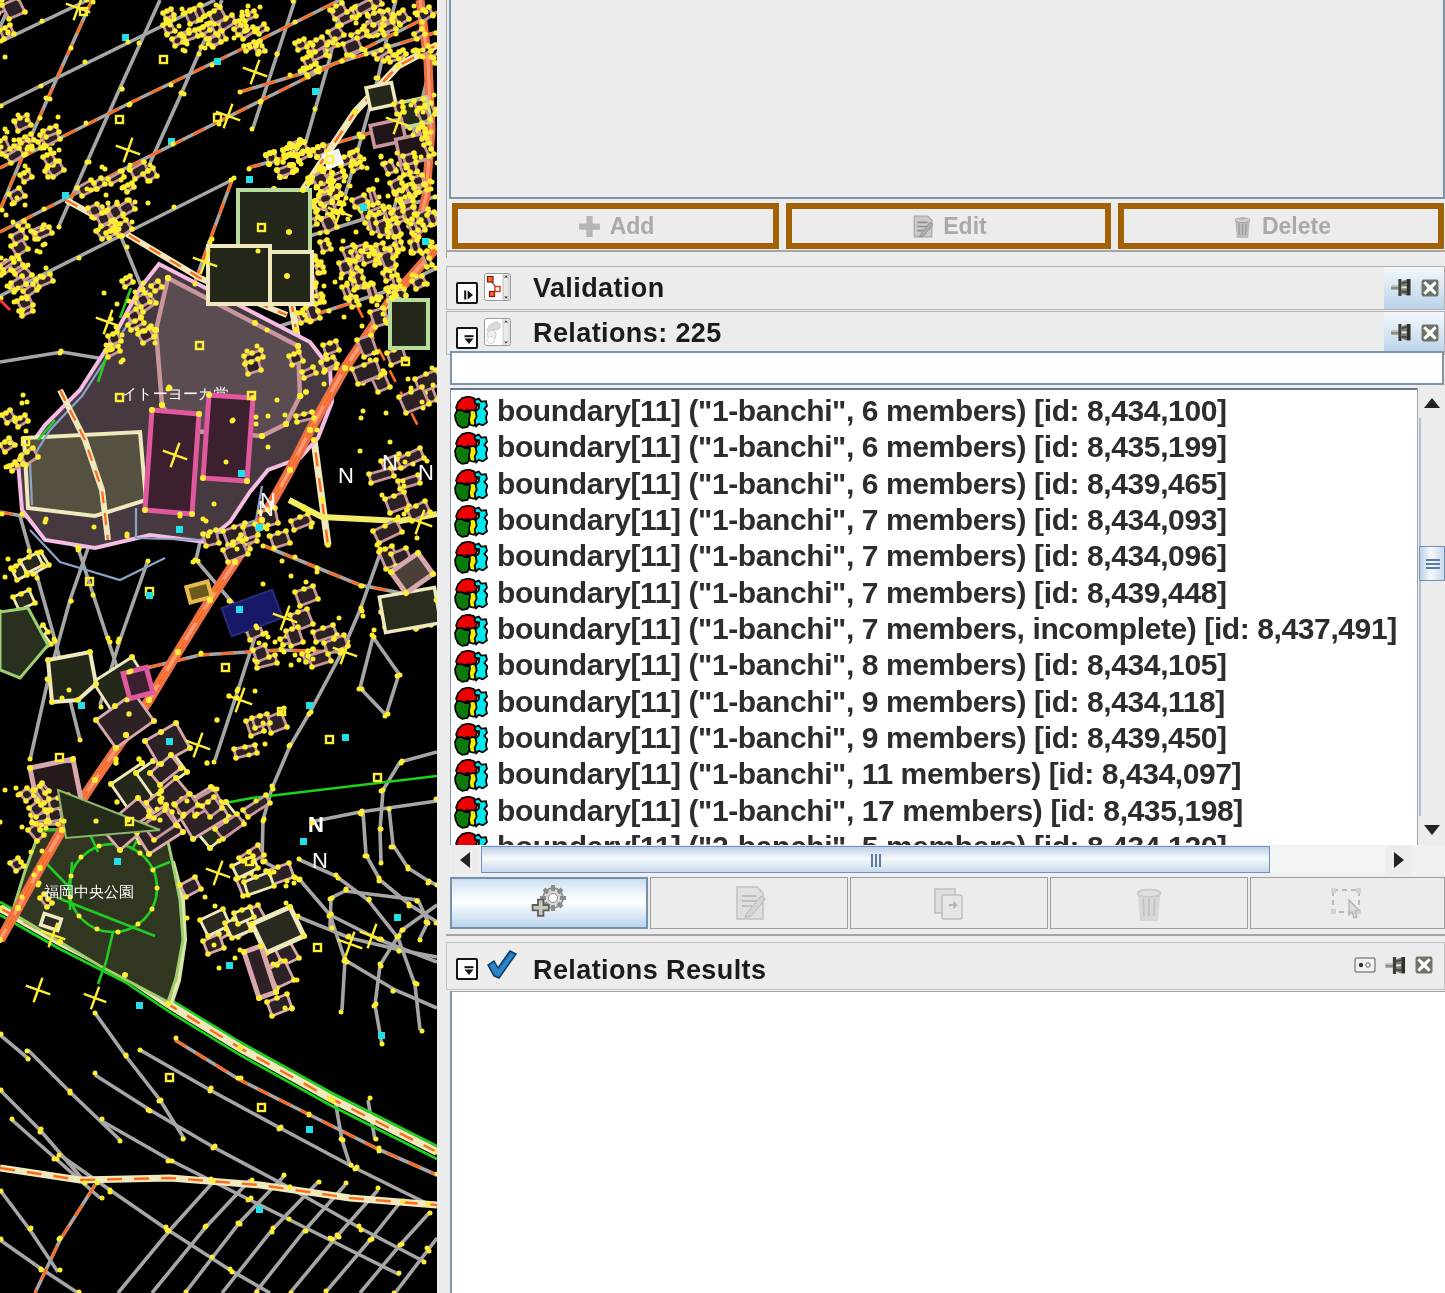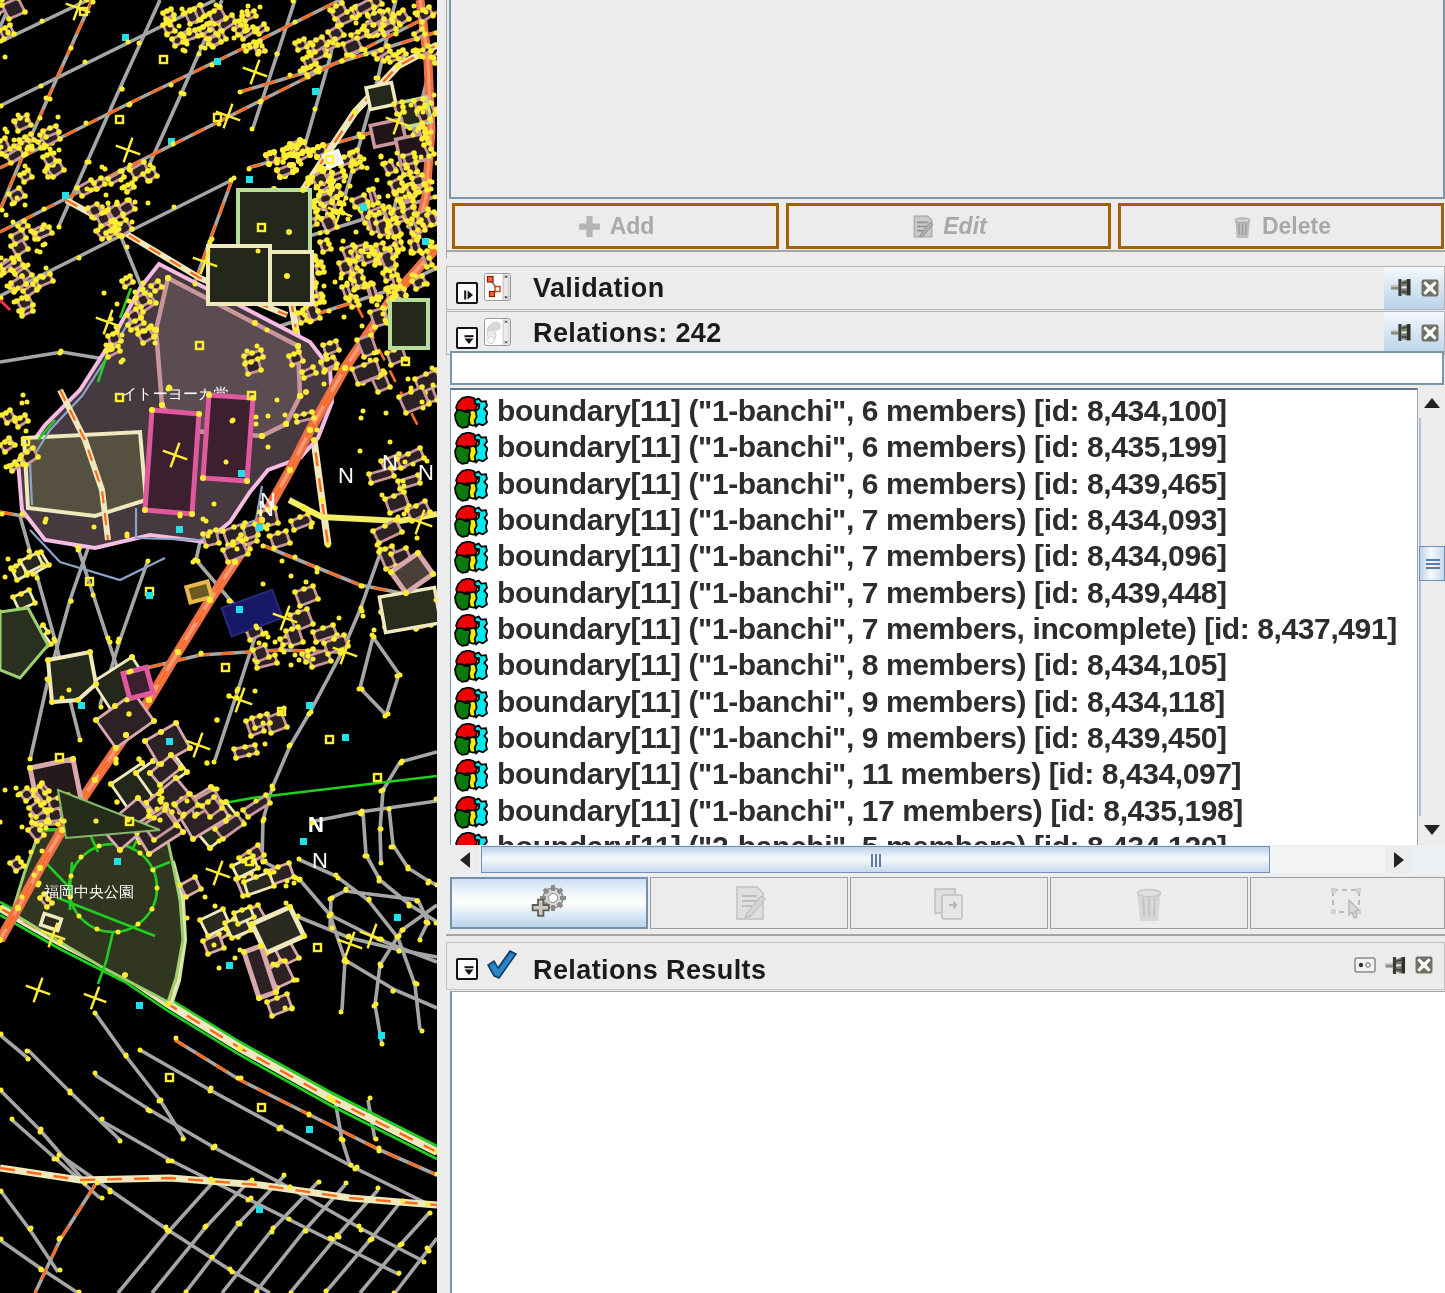--- a/index.html
+++ b/index.html
@@ -1,20 +1,20 @@
 <!DOCTYPE html>
 <html><head><meta charset="utf-8"><style>
 * { margin:0; padding:0; box-sizing:border-box; }
 html,body { width:1445px; height:1293px; overflow:hidden; }
 body { font-family:"Liberation Sans",sans-serif; background:#ececec; position:relative; }
 #map { position:absolute; left:0; top:0; width:437px; height:1293px; background:#000; }
 .abs { position:absolute; }
 .panel-border { position:absolute; background:#a5a5a5; }
 #toppane { position:absolute; left:449px; top:-2px; width:996px; height:201px; border:2px solid #7d95a9; background:#ececec; }
-.bigbtn { position:absolute; top:203px; height:46px; background:#ececec; border:3px solid #a16207; color:#a9a9a9; font-weight:bold; font-size:23px; display:flex; align-items:center; justify-content:center; gap:8px; }
+.bigbtn { position:absolute; top:203px; height:46px; background:#ececec; border:6px solid #a16207; color:#a9a9a9; font-weight:bold; font-size:23px; display:flex; align-items:center; justify-content:center; gap:8px; }
 .hdr { position:absolute; left:446px; width:999px; height:44px; background:#ececec; border:1px solid #b4b4b4; }
 .hdrtitle { position:absolute; left:86px; top:6px; font-weight:bold; font-size:27px; color:#1b1b1b; letter-spacing:0.4px; }
 .tgl { position:absolute; width:22px; height:22px; background:#fdfdfd; border:2px solid #141414; border-radius:2px; }
 .hdricon { position:absolute; left:37px; top:6px; width:28px; height:29px; }
 .pinblue { position:absolute; right:0px; width:60px; height:42px; background:linear-gradient(180deg,#f4f8fc 0%,#dce9f5 40%,#b9d2e9 100%); display:flex; }
 #filter { position:absolute; left:450px; top:351px; width:994px; height:34px; background:#fff; border:2px solid #7d95a9; }
 #list { position:absolute; left:450px; top:388px; width:967px; height:457px; background:#fff; border-top:2px solid #62778f; border-left:1px solid #8298ad; overflow:hidden; }
 .row { position:absolute; left:2px; height:36px; white-space:nowrap; }
 .row span { font-weight:bold; font-size:30px; color:#2d2d2d; position:absolute; left:44px; top:1px; letter-spacing:-0.4px; }
 .row .ric { position:absolute; left:1px; top:3px; }
@@ -3064,21 +3064,21 @@
 
 <div class="abs" style="left:437px;top:0;width:1008px;height:1293px;background:#ececec"></div>
 <div class="panel-border" style="left:446px;top:0;width:1px;height:258px"></div>
 
 <div id="toppane"></div>
 
 <div class="bigbtn" style="left:452px;width:327px;">
 <svg width="25" height="25" viewBox="0 0 24 24">
       <path d="M9 2 h6 v7 h7 v6 h-7 v7 h-6 v-7 h-7 v-6 h7 Z" fill="#b5b5b5"></path>
     </svg>Add</div>
-<div class="bigbtn" style="left:786px;width:325px;font-style:italic;">
+<div class="bigbtn" style="left:786px;width:325px;">
 <svg width="25" height="25" viewBox="0 0 24 24">
       <path d="M4 2 h13 l4 4 v16 h-17 Z" fill="#c9c9c9" stroke="#a0a0a0"></path>
       <path d="M7 8 h10 M7 12 h10 M7 16 h6" stroke="#8f8f8f" stroke-width="1.6"></path>
       <path d="M10 20 L19 8 l3 2 L13 21 l-4 1 Z" fill="#b0b0b0" stroke="#888" stroke-width="0.8"></path>
     </svg>Edit</div>
 <div class="bigbtn" style="left:1118px;width:326px;">
 <svg width="23" height="25" viewBox="0 0 22 24">
       <path d="M4 6 h14 l-1.5 17 h-11 Z" fill="#bdbdbd"></path>
       <ellipse cx="11" cy="6" rx="7" ry="2.2" fill="#d2d2d2" stroke="#a8a8a8"></ellipse>
       <ellipse cx="11" cy="4.2" rx="3" ry="1.2" fill="#b5b5b5"></ellipse>
@@ -3121,21 +3121,21 @@
 <rect x="0.5" y="0.5" width="26" height="27" rx="2" fill="#fdfdfd" stroke="#9a9a9a"></rect>
 <rect x="19" y="2" width="6" height="24" fill="#ececec" stroke="#c0c0c0" stroke-width="0.8"></rect>
 <path d="M20 4.5 l2 -2 l2 2 Z" fill="#444"></path>
         <path d="M20 23.5 l2 2 l2 -2 Z" fill="#444"></path>
 <g opacity="0.45">
           <path d="M3,12 L5,8 L9,5 L13,4 L16,6 L16,10 L13,12 L10,11 L7,13 L4,13 Z" fill="#b0b0b0" stroke="#888" stroke-width="1"></path>
 <path d="M4,13 L8,12 L11,13 L12,17 L11,21 L8,23 L5,21 L3,17 Z" fill="#d8d8d8" stroke="#999" stroke-width="1"></path>
 <circle cx="7" cy="22" r="3.5" fill="#fff" stroke="#999"></circle>
         </g>
 </svg></div>
-<div class="hdrtitle">Relations: 242</div>
+<div class="hdrtitle">Relations: 225</div>
 <div class="pinblue" style="top:0px">
       <svg width="23" height="19" viewBox="0 0 20 18" style="position:absolute;left:5px;top:11px">
         <use href="#pinic"></use>
       </svg>
       <svg width="18" height="18" viewBox="0 0 17 17" style="position:absolute;left:37px;top:12px">
         <use href="#closeic"></use>
       </svg>
     </div>
 </div>
 

